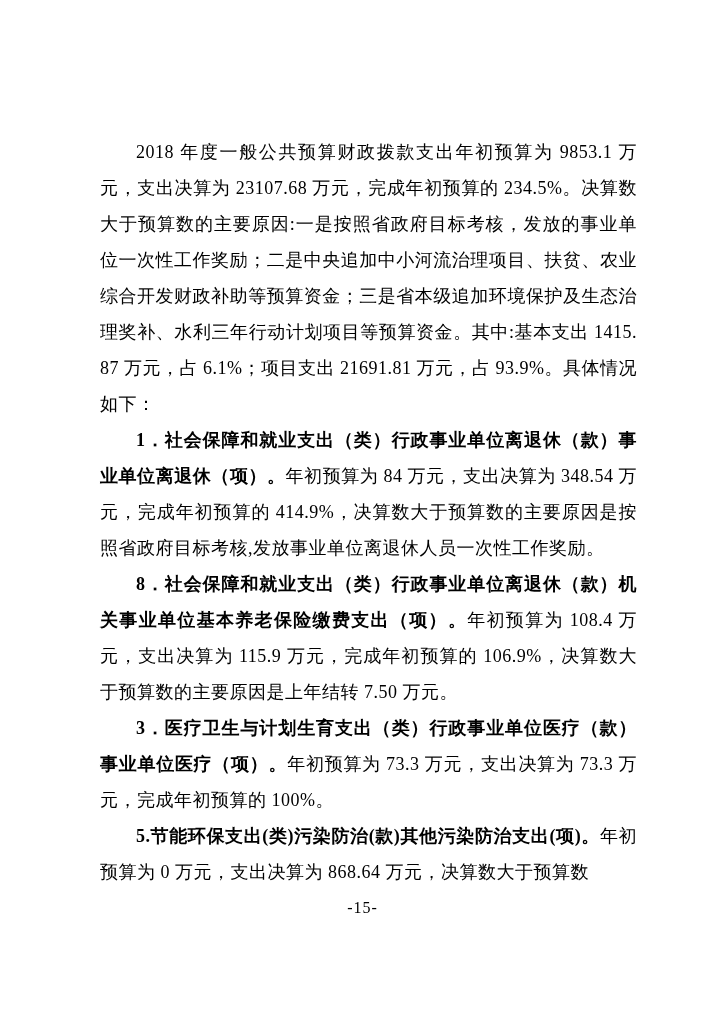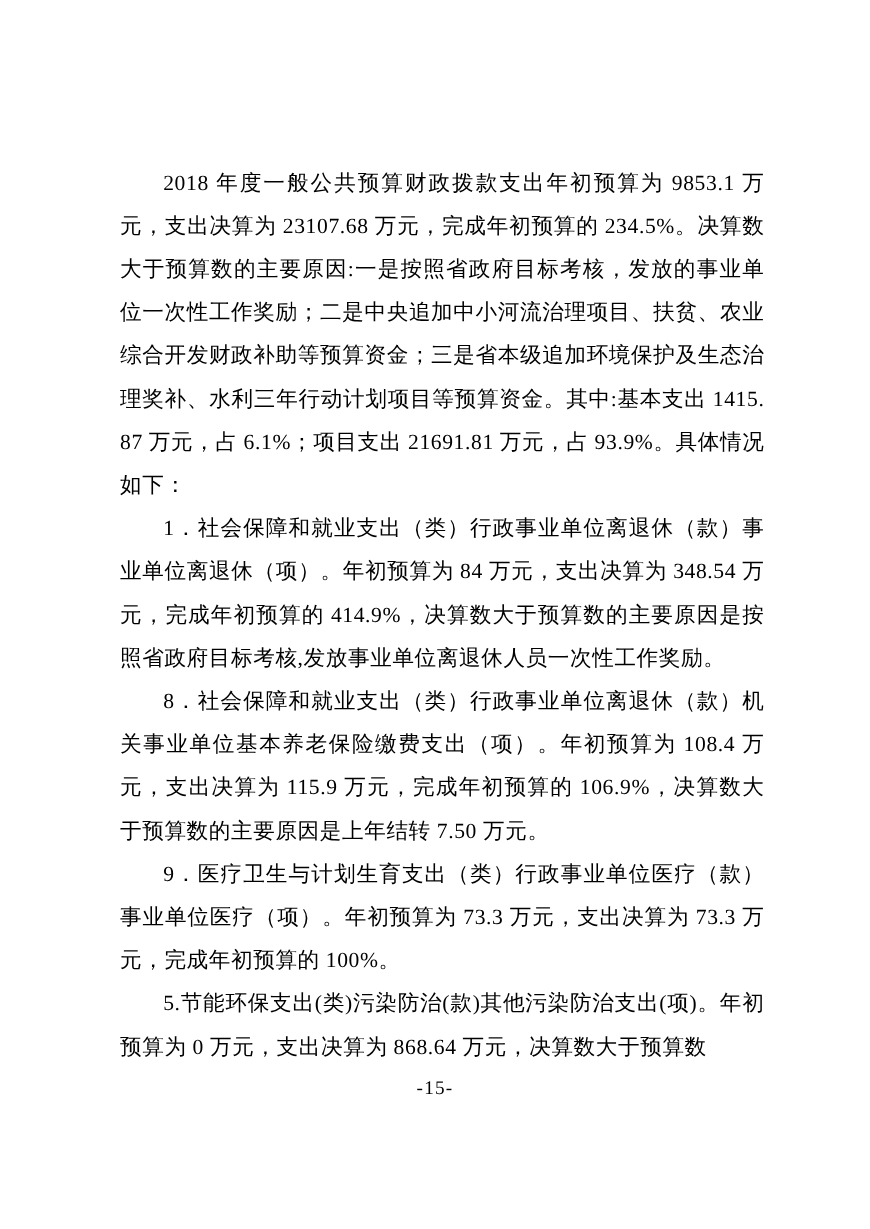--- a/index.html
+++ b/index.html
@@ -25,38 +25,38 @@
   .para {
     margin: 0;
     font-size: 18px;
     line-height: 36px;
     text-align: justify;
     text-indent: 2em;
     letter-spacing: 0.5px;
     word-break: break-all;
   }
   .para .lead {
-    font-weight: normal;
+    font-weight: bold;
   }
   .page-number {
     position: absolute;
     left: 0;
     top: 896px;
     width: 725px;
     text-align: center;
     font-size: 16px;
     line-height: 24px;
     letter-spacing: 1px;
   }
 </style>
 </head>
 <body>
 
 <div class="page">
   <div class="content">
     <p class="para"><span>2018 年度一般公共预算财政拨款支出年初预算为 9853.1 万元，支出决算为 23107.68 万元，完成年初预算的 234.5%。决算数大于预算数的主要原因:一是按照省政府目标考核，发放的事业单位一次性工作奖励；二是中央追加中小河流治理项目、扶贫、农业综合开发财政补助等预算资金；三是省本级追加环境保护及生态治理奖补、水利三年行动计划项目等预算资金。其中:基本支出 1415.87 万元，占 6.1%；项目支出 21691.81 万元，占 93.9%。具体情况如下：</span></p>
     <p class="para"><span class="lead">1．社会保障和就业支出（类）行政事业单位离退休（款）事业单位离退休（项）。</span><span>年初预算为 84 万元，支出决算为 348.54 万元，完成年初预算的 414.9%，决算数大于预算数的主要原因是按照省政府目标考核,发放事业单位离退休人员一次性工作奖励。</span></p>
     <p class="para"><span class="lead">8．社会保障和就业支出（类）行政事业单位离退休（款）机关事业单位基本养老保险缴费支出（项）。</span><span>年初预算为 108.4 万元，支出决算为 115.9 万元，完成年初预算的 106.9%，决算数大于预算数的主要原因是上年结转 7.50 万元。</span></p>
-    <p class="para"><span class="lead">9．医疗卫生与计划生育支出（类）行政事业单位医疗（款）事业单位医疗（项）。</span><span>年初预算为 73.3 万元，支出决算为 73.3 万元，完成年初预算的 100%。</span></p>
+    <p class="para"><span class="lead">3．医疗卫生与计划生育支出（类）行政事业单位医疗（款）事业单位医疗（项）。</span><span>年初预算为 73.3 万元，支出决算为 73.3 万元，完成年初预算的 100%。</span></p>
     <p class="para"><span class="lead">5.节能环保支出(类)污染防治(款)其他污染防治支出(项)。</span><span>年初预算为 0 万元，支出决算为 868.64 万元，决算数大于预算数</span></p>
   </div>
   <div class="page-number">-15-</div>
 </div>
 
 </body></html>

